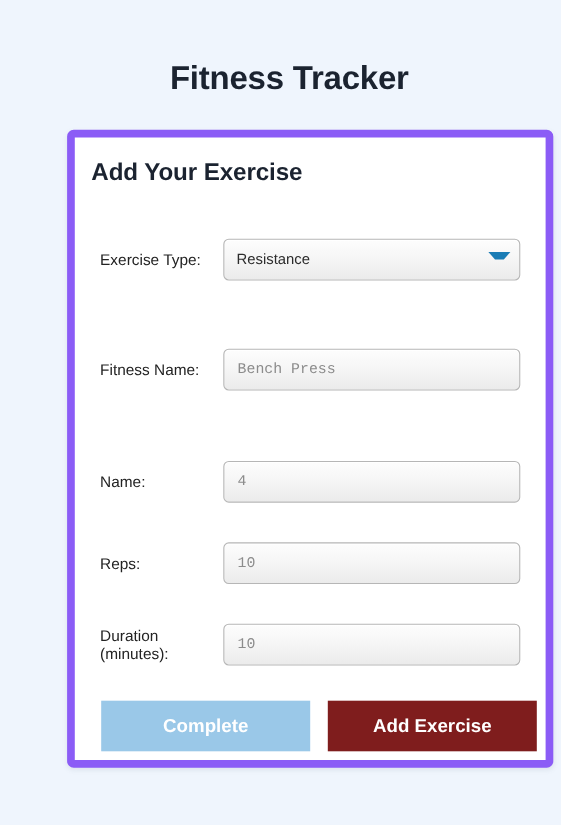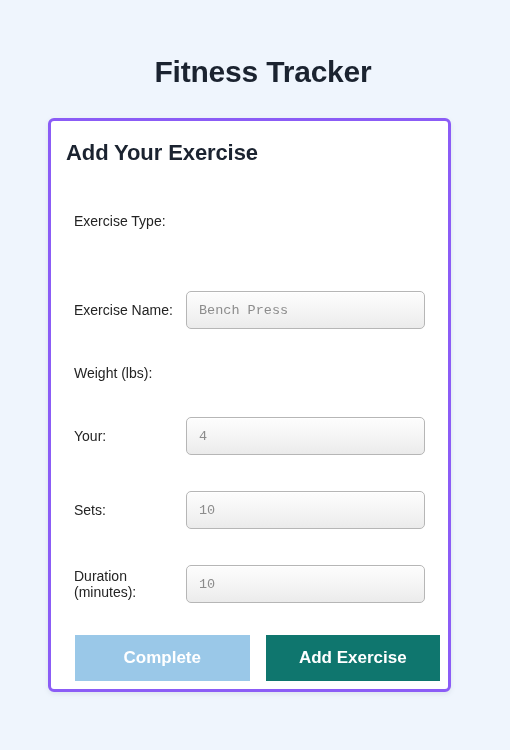--- a/index.html
+++ b/index.html
@@ -32,25 +32,25 @@
     font-size: 30px;
     font-weight: bold;
     color: #1b2330;
     letter-spacing: -0.2px;
     line-height: 36px;
   }
 
   
   .card {
     position: absolute;
-    left: 40px;
+    left: 53px;
     top: 110px;
-    width: 403px;
+    width: 442px;
     background: #ffffff;
-    border: 3px solid #8b5cf6;
+    border: 7px solid #8b5cf6;
     border-radius: 6px;
     box-shadow: 0 2px 5px rgba(100,115,135,0.13);
     overflow: hidden;
   }
 
   .card-title {
     font-size: 22px;
     font-weight: bold;
     color: #1b2330;
     padding: 14px 0 0 11px;
@@ -150,59 +150,63 @@
     font-weight: bold;
     color: #ffffff;
     cursor: pointer;
     line-height: 46px;
     padding: 0;
     text-align: center;
     margin-left: 16px;
   }
 
   .btn-complete { background: #9ac8e8; }
-  .btn-add      { background: #0f766e; }
+  .btn-add      { background: #7f1d1d; }
 </style>
 </head>
 <body>
 
 <div class="page">
 
   <div class="page-title">Fitness Tracker</div>
 
   <div class="card">
 
     <div class="card-title">Add Your Exercise</div>
 
     <div class="form-body">
 
       <div class="form-row tall">
         <div class="field-label">Exercise Type:</div>
-      </div>
-
-      <div class="form-row">
-        <div class="field-label">Exercise Name:</div>
+        <div class="field-control">
+          <select class="select-input"></select>
+          <span class="select-value">Resistance</span>
+          <span class="select-arrow"></span>
+        </div>
+      </div>
+
+      <div class="form-row">
+        <div class="field-label">Fitness Name:</div>
         <div class="field-control">
           <input class="text-input" type="text" placeholder="Bench Press" style="">
         </div>
       </div>
 
       <div class="form-row">
-        <div class="field-label">Weight (lbs):</div>
-      </div>
-
-      <div class="form-row">
-        <div class="field-label">Your:</div>
+      </div>
+
+      <div class="form-row">
+        <div class="field-label">Name:</div>
         <div class="field-control">
           <input class="text-input" type="text" placeholder="4" style="">
         </div>
       </div>
 
       <div class="form-row">
-        <div class="field-label">Sets:</div>
+        <div class="field-label">Reps:</div>
         <div class="field-control">
           <input class="text-input" type="text" placeholder="10" style="">
         </div>
       </div>
 
       <div class="form-row last">
         <div class="field-label">Duration (minutes):</div>
         <div class="field-control">
           <input class="text-input" type="text" placeholder="10" style="">
         </div>

